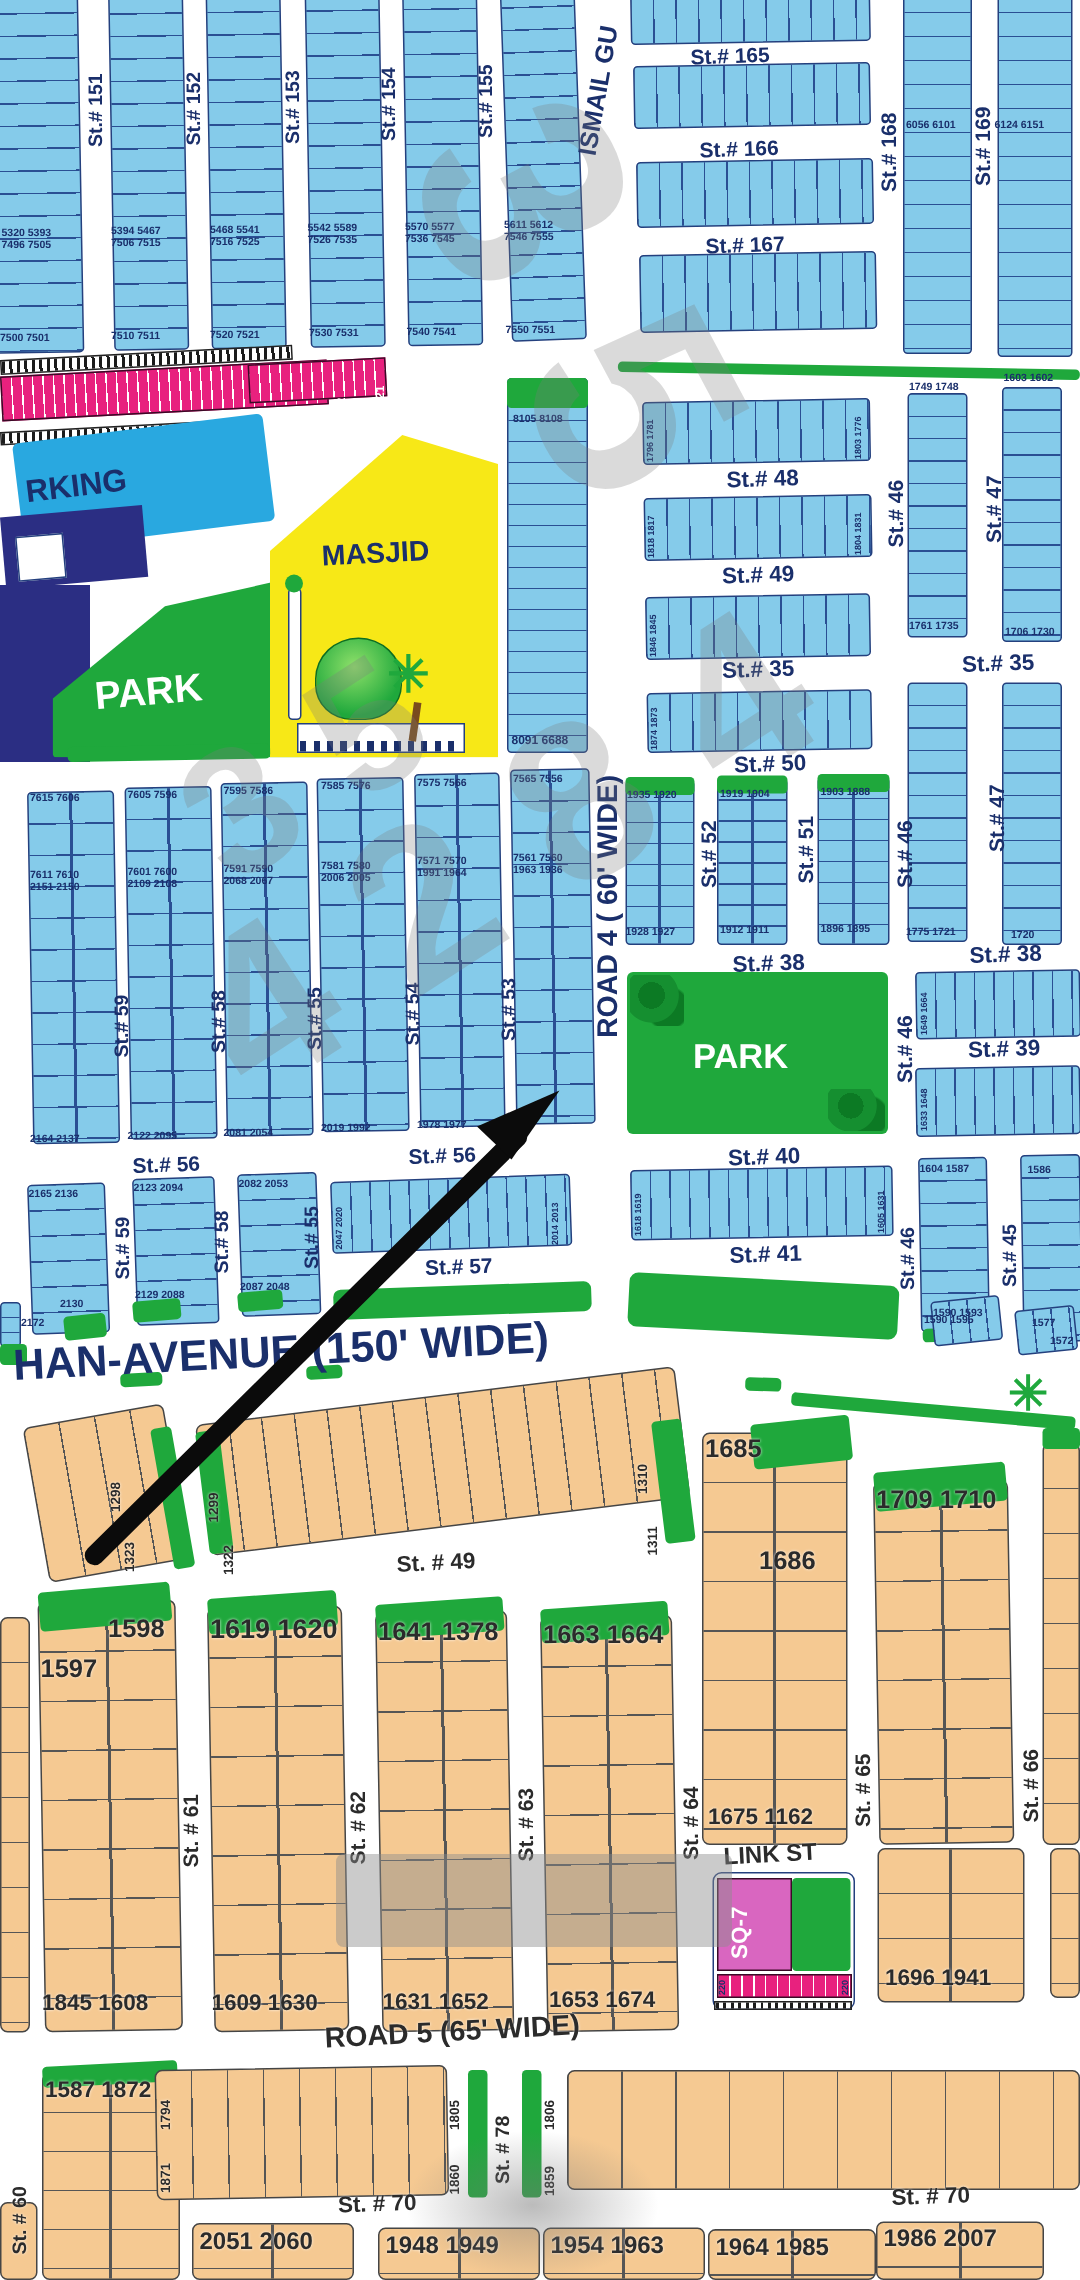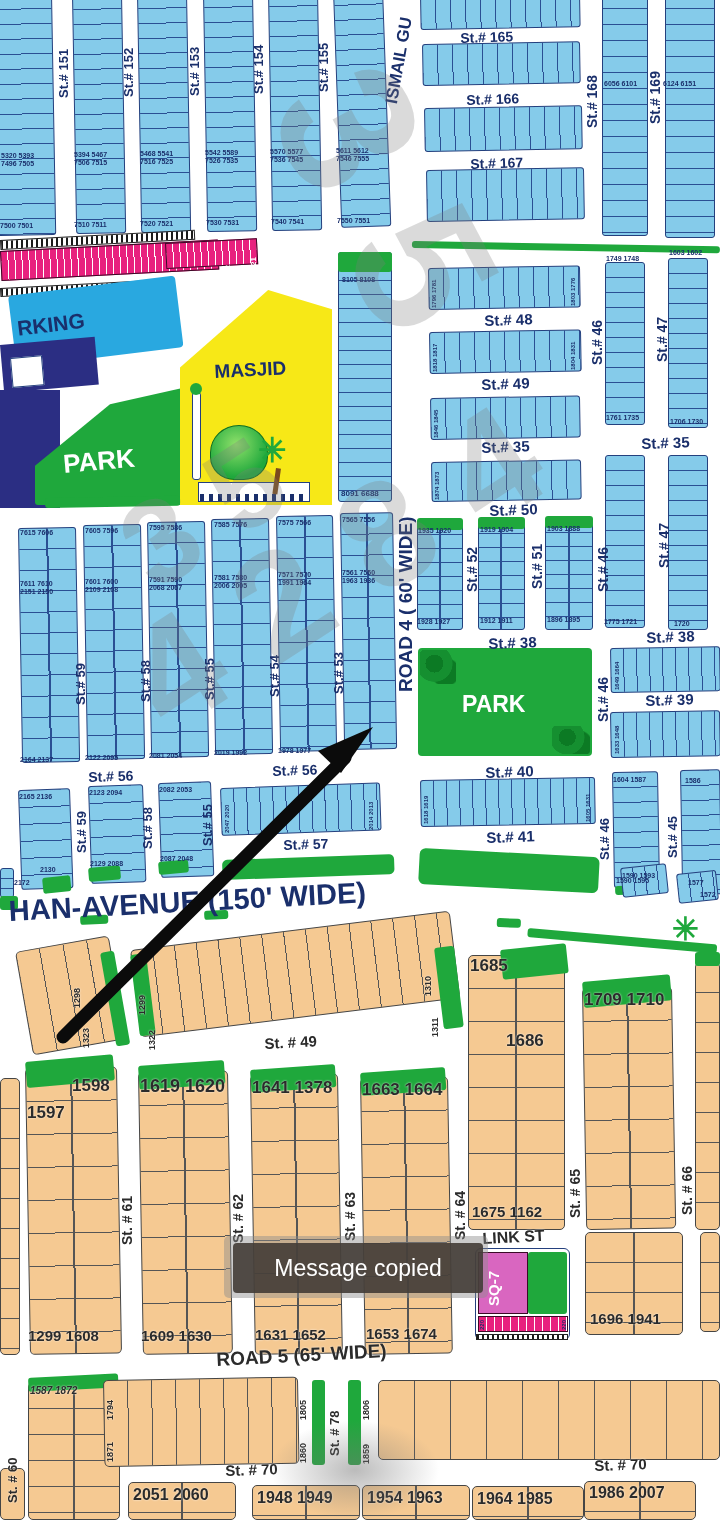--- a/index.html
+++ b/index.html
@@ -36,23 +36,20 @@
 </style>
 </head>
 <body>
 
 <div id="screen">
   <svg id="arrow-svg" width="720" height="1520">
       <line x1="63" y1="1037" x2="345" y2="758" stroke="#0b0b0b" stroke-width="13" stroke-linecap="round"></line>
       <polygon points="373,727 318,751 341,773" fill="#0b0b0b"></polygon>
     </svg>
   <div id="toast-back" style="left: 224px; top: 1236px; width: 264px; height: 62px;"></div>
-  <div id="toast" style="left: 233px; top: 1243px; width: 250px; height: 50px;">
-    <span>Message copied</span>
-  </div>
 <div class="blk b-blue gh" style="left: -8px; top: -6px; width: 60px; height: 242px; transform: rotate(-1deg); --cell: 15px;"></div>
     <div class="blk b-blue gh" style="left: 72px; top: -6px; width: 50px; height: 240px; transform: rotate(-1deg); --cell: 15px;"></div>
     <div class="blk b-blue gh" style="left: 137px; top: -7px; width: 50px; height: 240px; transform: rotate(-1deg); --cell: 15px;"></div>
     <div class="blk b-blue gh" style="left: 203px; top: -8px; width: 50px; height: 240px; transform: rotate(-1deg); --cell: 15px;"></div>
     <div class="blk b-blue gh" style="left: 268px; top: -9px; width: 50px; height: 240px; transform: rotate(-1deg); --cell: 15px;"></div>
     <div class="blk b-blue gh" style="left: 333px; top: -10px; width: 50px; height: 238px; transform: rotate(-2deg); --cell: 15px;"></div>
     <div class="blk b-blue gv" style="left: 420px; top: -6px; width: 160px; height: 36px; transform: rotate(-1deg); --cell: 15px;"></div>
     <div class="blk b-blue gv" style="left: 422px; top: 44px; width: 158px; height: 42px; transform: rotate(-1deg); --cell: 15px;"></div>
     <div class="blk b-blue gv" style="left: 424px; top: 108px; width: 158px; height: 44px; transform: rotate(-1deg); --cell: 15px;"></div>
     <div class="blk b-blue gv" style="left: 426px; top: 170px; width: 158px; height: 52px; transform: rotate(-1deg); --cell: 15px;"></div>
@@ -310,32 +307,32 @@
     <div class="lbl dk" style="left: 362px; top: 1081px; font-size: 17px;">1663 1664</div>
     <div class="lbl dk" style="left: 470px; top: 957px; font-size: 17px;">1685</div>
     <div class="lbl dk" style="left: 506px; top: 984px; font-size: 17px; margin-top: 48px;">1686</div>
     <div class="lbl dk" style="left: 584px; top: 991px; font-size: 17px;">1709 1710</div>
     <div class="lbl dk" style="left: 120px; top: 1245px; font-size: 14px; transform: rotate(-90deg);">St. # 61</div>
     <div class="lbl dk" style="left: 231px; top: 1243px; font-size: 14px; transform: rotate(-90deg);">St. # 62</div>
     <div class="lbl dk" style="left: 343px; top: 1241px; font-size: 14px; transform: rotate(-90deg);">St. # 63</div>
     <div class="lbl dk" style="left: 453px; top: 1240px; font-size: 14px; transform: rotate(-90deg);">St. # 64</div>
     <div class="lbl dk" style="left: 568px; top: 1218px; font-size: 14px; transform: rotate(-90deg);">St. # 65</div>
     <div class="lbl dk" style="left: 680px; top: 1215px; font-size: 14px; transform: rotate(-90deg);">St. # 66</div>
-    <div class="lbl dk" style="left: 28px; top: 1328px; font-size: 15px;">1299 1608</div>
+    <div class="lbl dk" style="left: 28px; top: 1328px; font-size: 15px;">1845 1608</div>
     <div class="lbl dk" style="left: 141px; top: 1328px; font-size: 15px;">1609 1630</div>
     <div class="lbl dk" style="left: 255px; top: 1327px; font-size: 15px;">1631 1652</div>
     <div class="lbl dk" style="left: 366px; top: 1326px; font-size: 15px;">1653 1674</div>
     <div class="lbl dk" style="left: 472px; top: 1204px; font-size: 15px;">1675 1162</div>
     <div class="lbl dk" style="left: 482px; top: 1230px; font-size: 16px; transform: rotate(-3deg);">LINK ST</div>
     <div class="lbl wht" style="left: 486px; top: 1306px; font-size: 15px; transform: rotate(-90deg);">SQ-7</div>
     <div class="lbl " style="left: 479px; top: 1330px; font-size: 6px; transform: rotate(-90deg);">220</div>
     <div class="lbl " style="left: 561px; top: 1330px; font-size: 6px; transform: rotate(-90deg);">220</div>
     <div class="lbl dk" style="left: 590px; top: 1311px; font-size: 15px;">1696 1941</div>
     <div class="lbl dk" style="left: 216px; top: 1350px; font-size: 19px; transform: rotate(-3deg);">ROAD 5 (65' WIDE)</div>
-    <div class="lbl dk" style="left: 30px; top: 1386px; font-size: 10px; font-style: italic;">1587 1872</div>
+    <div class="lbl dk" style="left: 30px; top: 1386px; font-size: 15px;">1587 1872</div>
     <div class="lbl dk" style="left: 6px; top: 1503px; font-size: 13px; transform: rotate(-90deg);">St. # 60</div>
     <div class="lbl dk" style="left: 106px; top: 1420px; font-size: 9px; transform: rotate(-90deg);">1794</div>
     <div class="lbl dk" style="left: 106px; top: 1462px; font-size: 9px; transform: rotate(-90deg);">1871</div>
     <div class="lbl dk" style="left: 299px; top: 1420px; font-size: 9px; transform: rotate(-90deg);">1805</div>
     <div class="lbl dk" style="left: 299px; top: 1463px; font-size: 9px; transform: rotate(-90deg);">1860</div>
     <div class="lbl dk" style="left: 328px; top: 1456px; font-size: 13px; transform: rotate(-90deg);">St. # 78</div>
     <div class="lbl dk" style="left: 362px; top: 1420px; font-size: 9px; transform: rotate(-90deg);">1806</div>
     <div class="lbl dk" style="left: 362px; top: 1464px; font-size: 9px; transform: rotate(-90deg);">1859</div>
     <div class="lbl dk" style="left: 225px; top: 1463px; font-size: 15px; transform: rotate(-2deg);">St. # 70</div>
     <div class="lbl dk" style="left: 594px; top: 1458px; font-size: 15px; transform: rotate(-2deg);">St. # 70</div>

